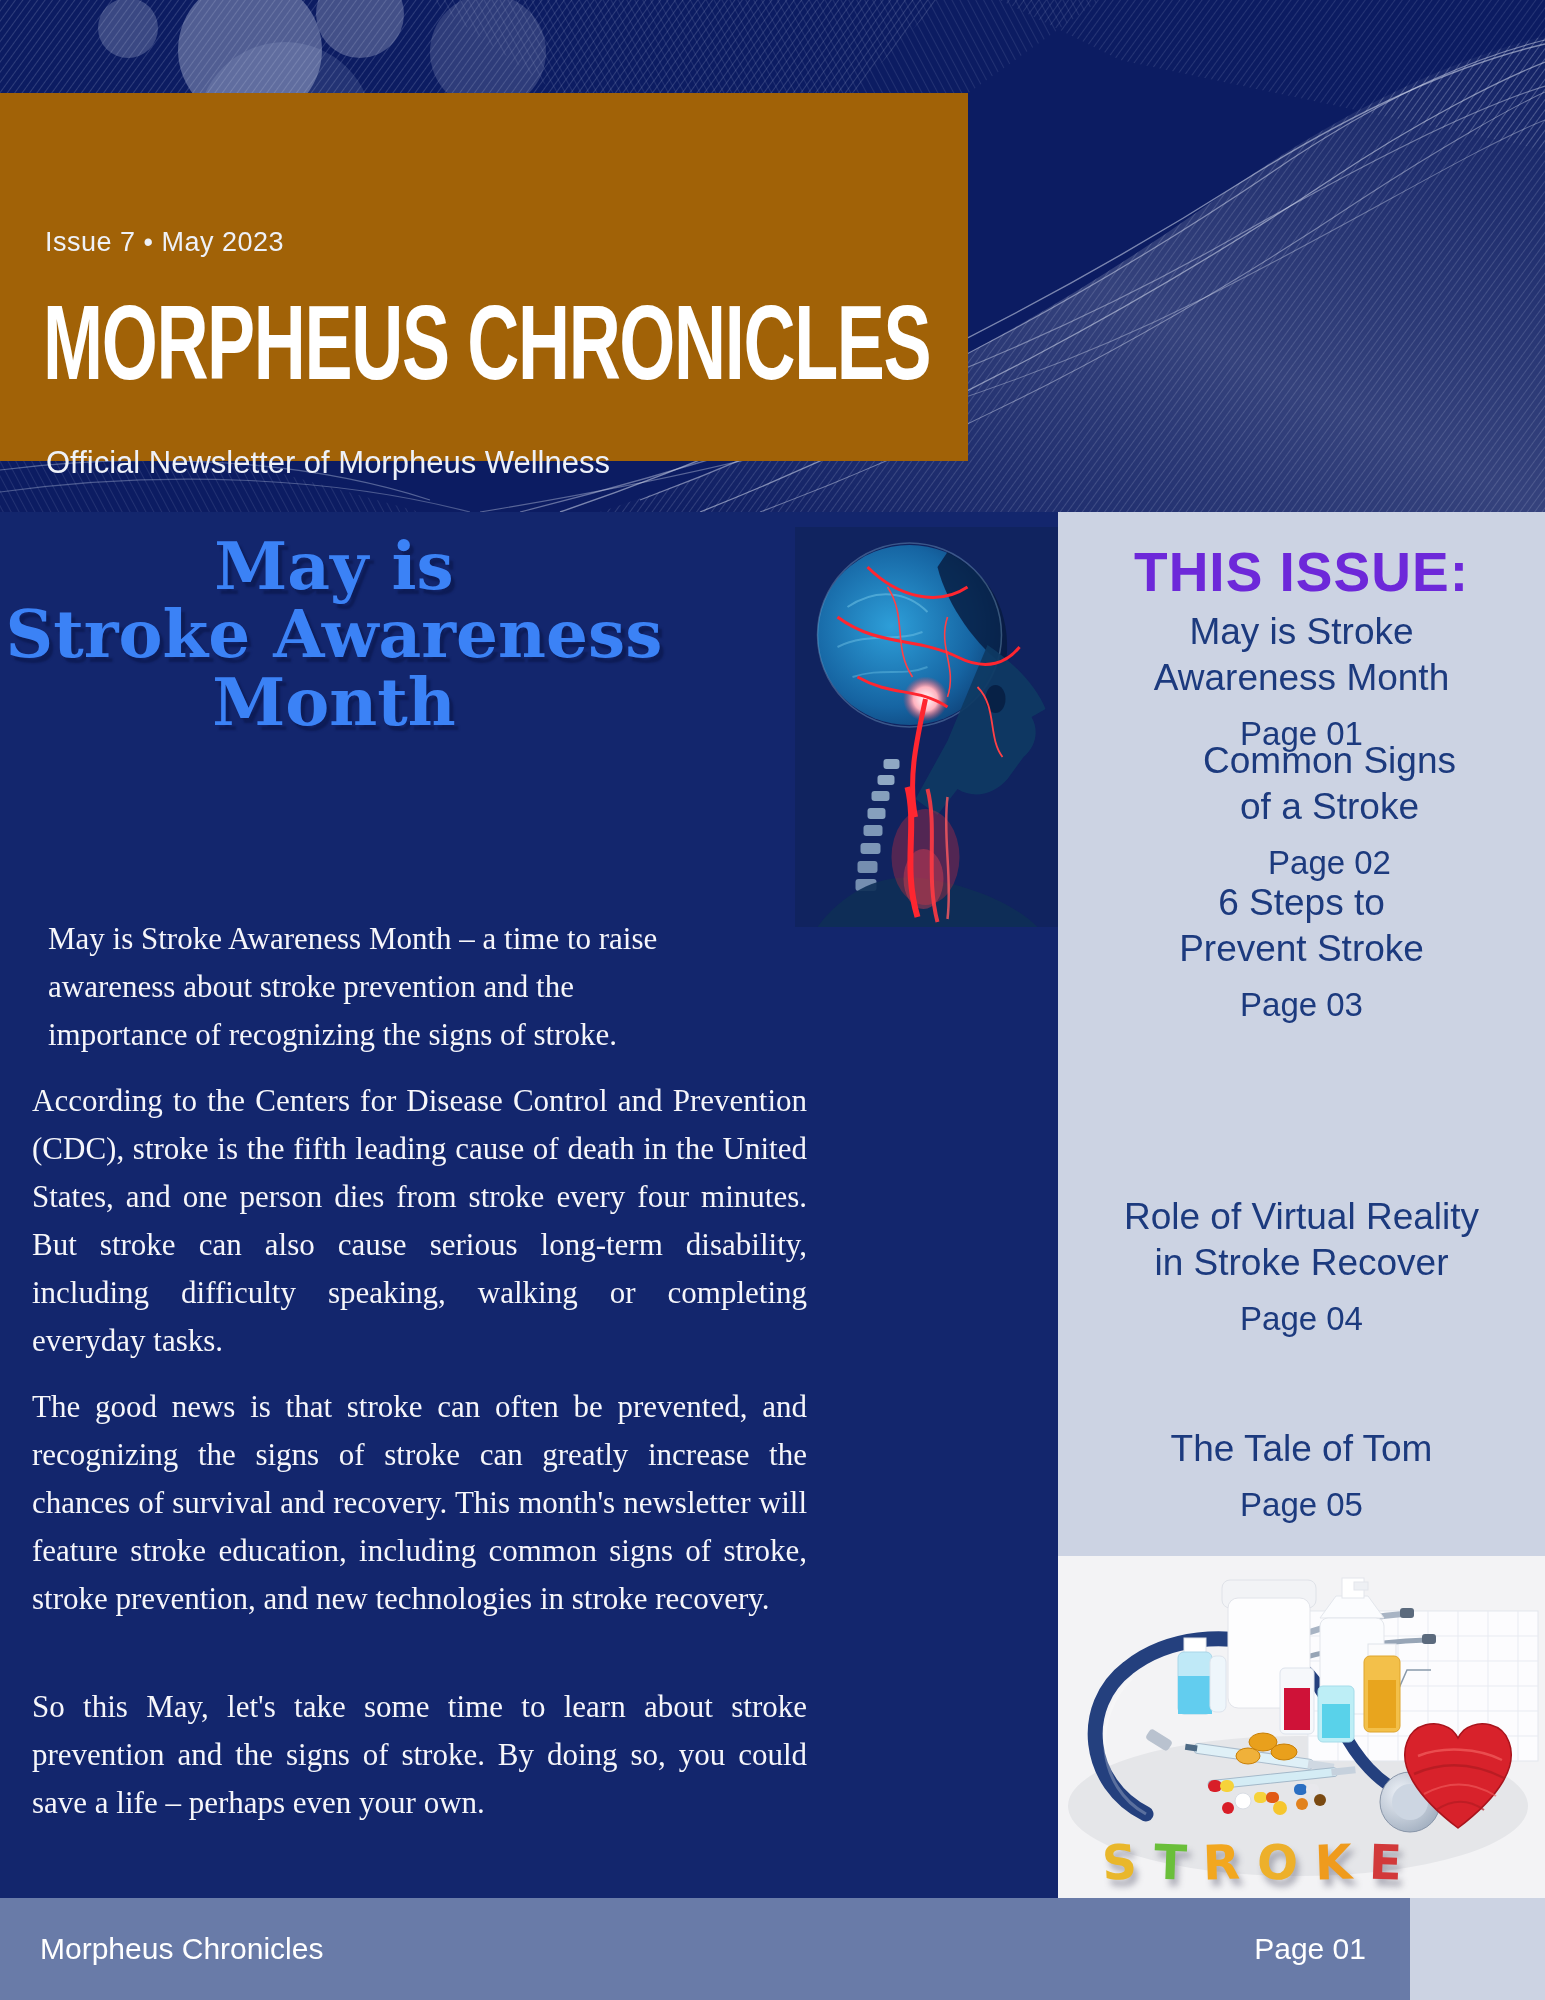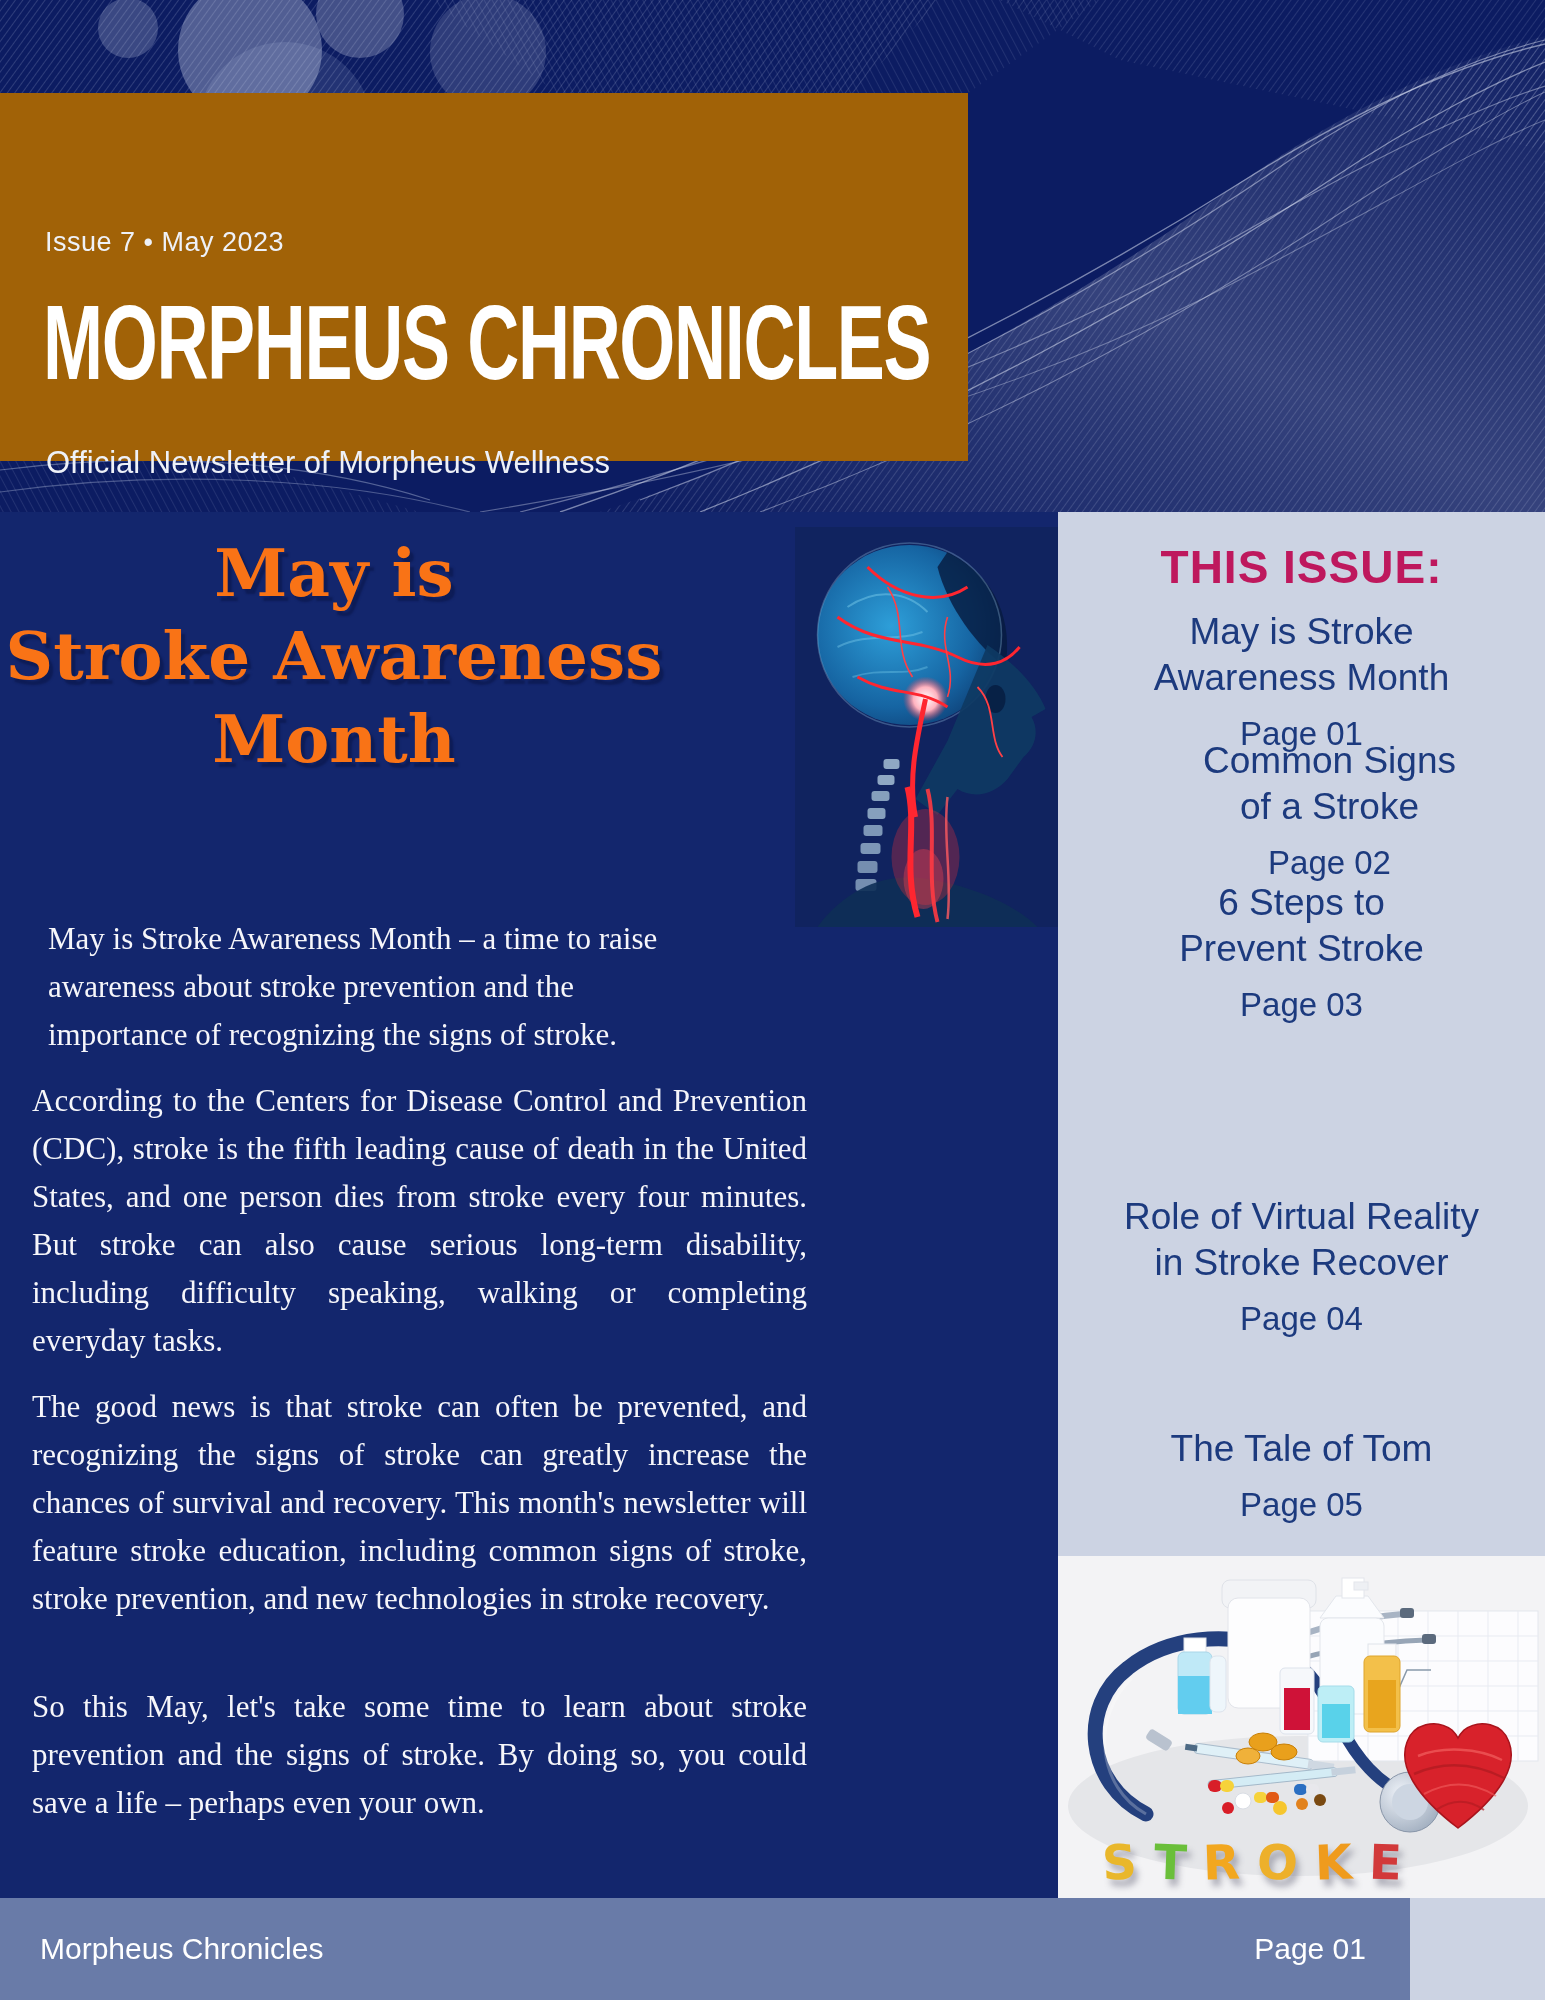--- a/index.html
+++ b/index.html
@@ -26,21 +26,21 @@
   }
   .subtitle{
     position:absolute;left:46px;top:352px;
     font-size:31px;color:#eef1f8;white-space:nowrap;
   }
   
   .main-col{position:absolute;left:0;top:512px;width:1058px;height:1386px;background:#13266d;z-index:1;}
   .headline{
     position:absolute;left:0;top:20px;width:668px;
     font-family:"DejaVu Serif",serif;font-weight:bold;
-    font-size:66px;line-height:83px;color:#f97316;text-align:center;
+    font-size:66px;line-height:68px;color:#3b82f6;text-align:center;
     white-space:pre-line;
     text-shadow:4px 5px 2px rgba(9,20,70,.55);
   }
   .brain-art{
     position:absolute;left:795px;top:15px;width:263px;height:400px;
     background:#10235f;
   }
   .para{
     position:absolute;left:32px;
     font-family:"Liberation Serif",serif;
@@ -50,22 +50,22 @@
   .p2{top:534px;width:775px;text-align:justify;}
   .p3{top:840px;width:775px;text-align:justify;}
   .p4{top:1140px;width:775px;text-align:justify;}
   
   .sidebar{
     position:absolute;left:1058px;top:512px;width:487px;height:1488px;
     background:#ccd3e3;z-index:1;
   }
   .toc-heading{
     position:absolute;left:0;top:28px;width:100%;
-    text-align:center;font-weight:bold;font-size:46px;letter-spacing:1px;
-    color:#be185d;
+    text-align:center;font-weight:bold;font-size:55px;letter-spacing:1px;
+    color:#6d28d9;
   }
   .toc-item{position:absolute;left:0;width:100%;text-align:center;color:#1c3a7e;}
   .toc-title{font-size:37px;line-height:46px;white-space:pre-line;}
   .toc-page{font-size:33px;margin-top:14px;}
   .ti-1{top:97px;} .ti-2{top:226px;padding-left:28px;} .ti-3{top:368px;} .ti-4{top:682px;} .ti-5{top:914px;}
   
   .photo{
     position:absolute;left:1058px;top:1556px;width:487px;height:342px;
     background:#f3f3f5;overflow:hidden;z-index:2;
   }

